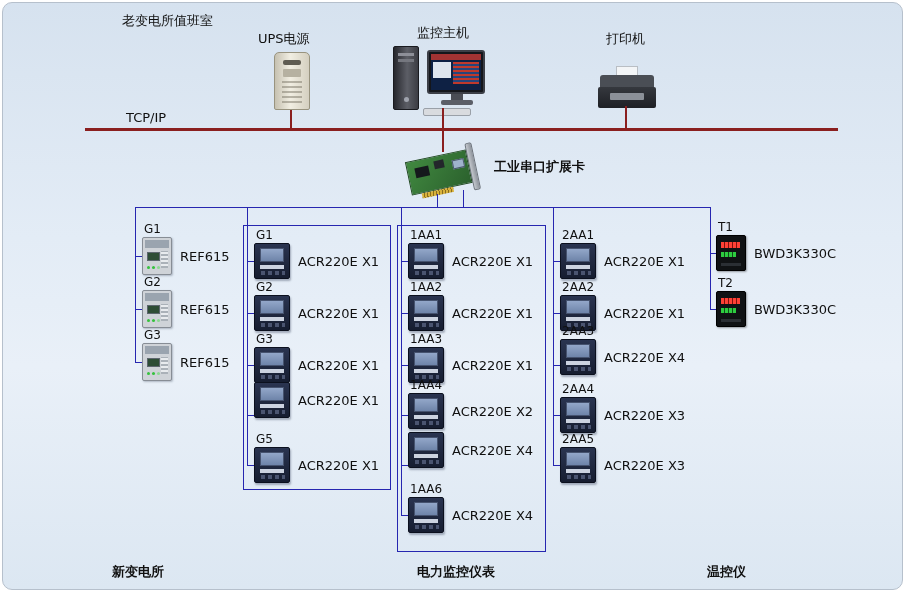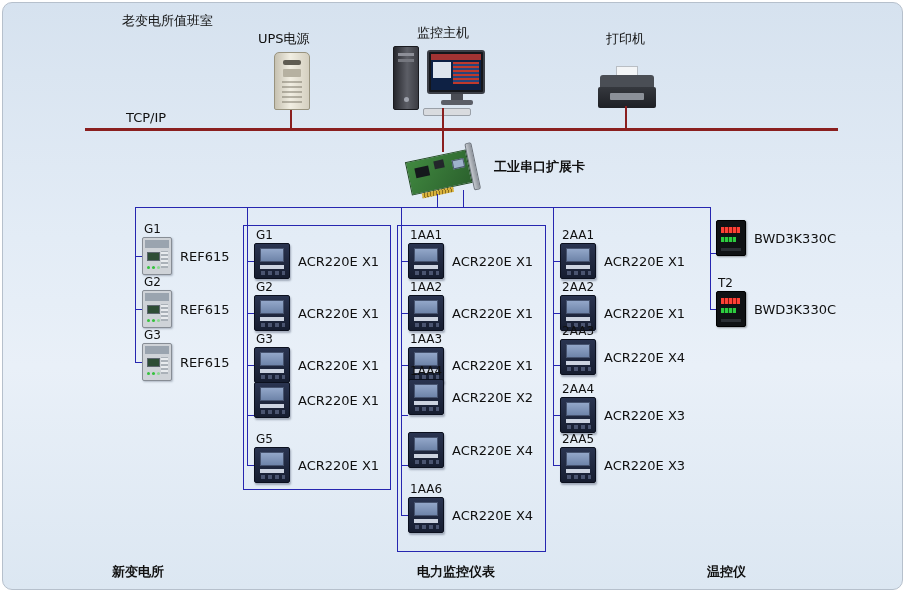--- a/index.html
+++ b/index.html
@@ -287,21 +287,21 @@
     <div class="tag">1AA3</div>
     <div class="row">
         <span class="icon acr">
           <i class="ascr"></i>
           <i class="astrip"></i>
           <i class="abtns"></i>
         </span>
         <span class="model">ACR220E X1</span>
       </div>
   </div>
-  <div class="unit" style="left:408px;top:364px">
+  <div class="unit" style="left:408px;top:378px">
     <div class="tag">1AA4</div>
     <div class="row">
         <span class="icon acr">
           <i class="ascr"></i>
           <i class="astrip"></i>
           <i class="abtns"></i>
         </span>
         <span class="model">ACR220E X2</span>
       </div>
   </div>
@@ -377,20 +377,21 @@
         <span class="icon acr">
           <i class="ascr"></i>
           <i class="astrip"></i>
           <i class="abtns"></i>
         </span>
         <span class="model">ACR220E X3</span>
       </div>
   </div>
 
   <div class="unit" style="left:716px;top:220px">
+    <div class="tag">T1</div>
     <div class="row">
         <span class="icon bwd">
           <i class="br"></i>
           <i class="bg"></i>
           <i class="bb"></i>
         </span>
         <span class="model">BWD3K330C</span>
       </div>
   </div>
   <div class="unit" style="left:716px;top:276px">

